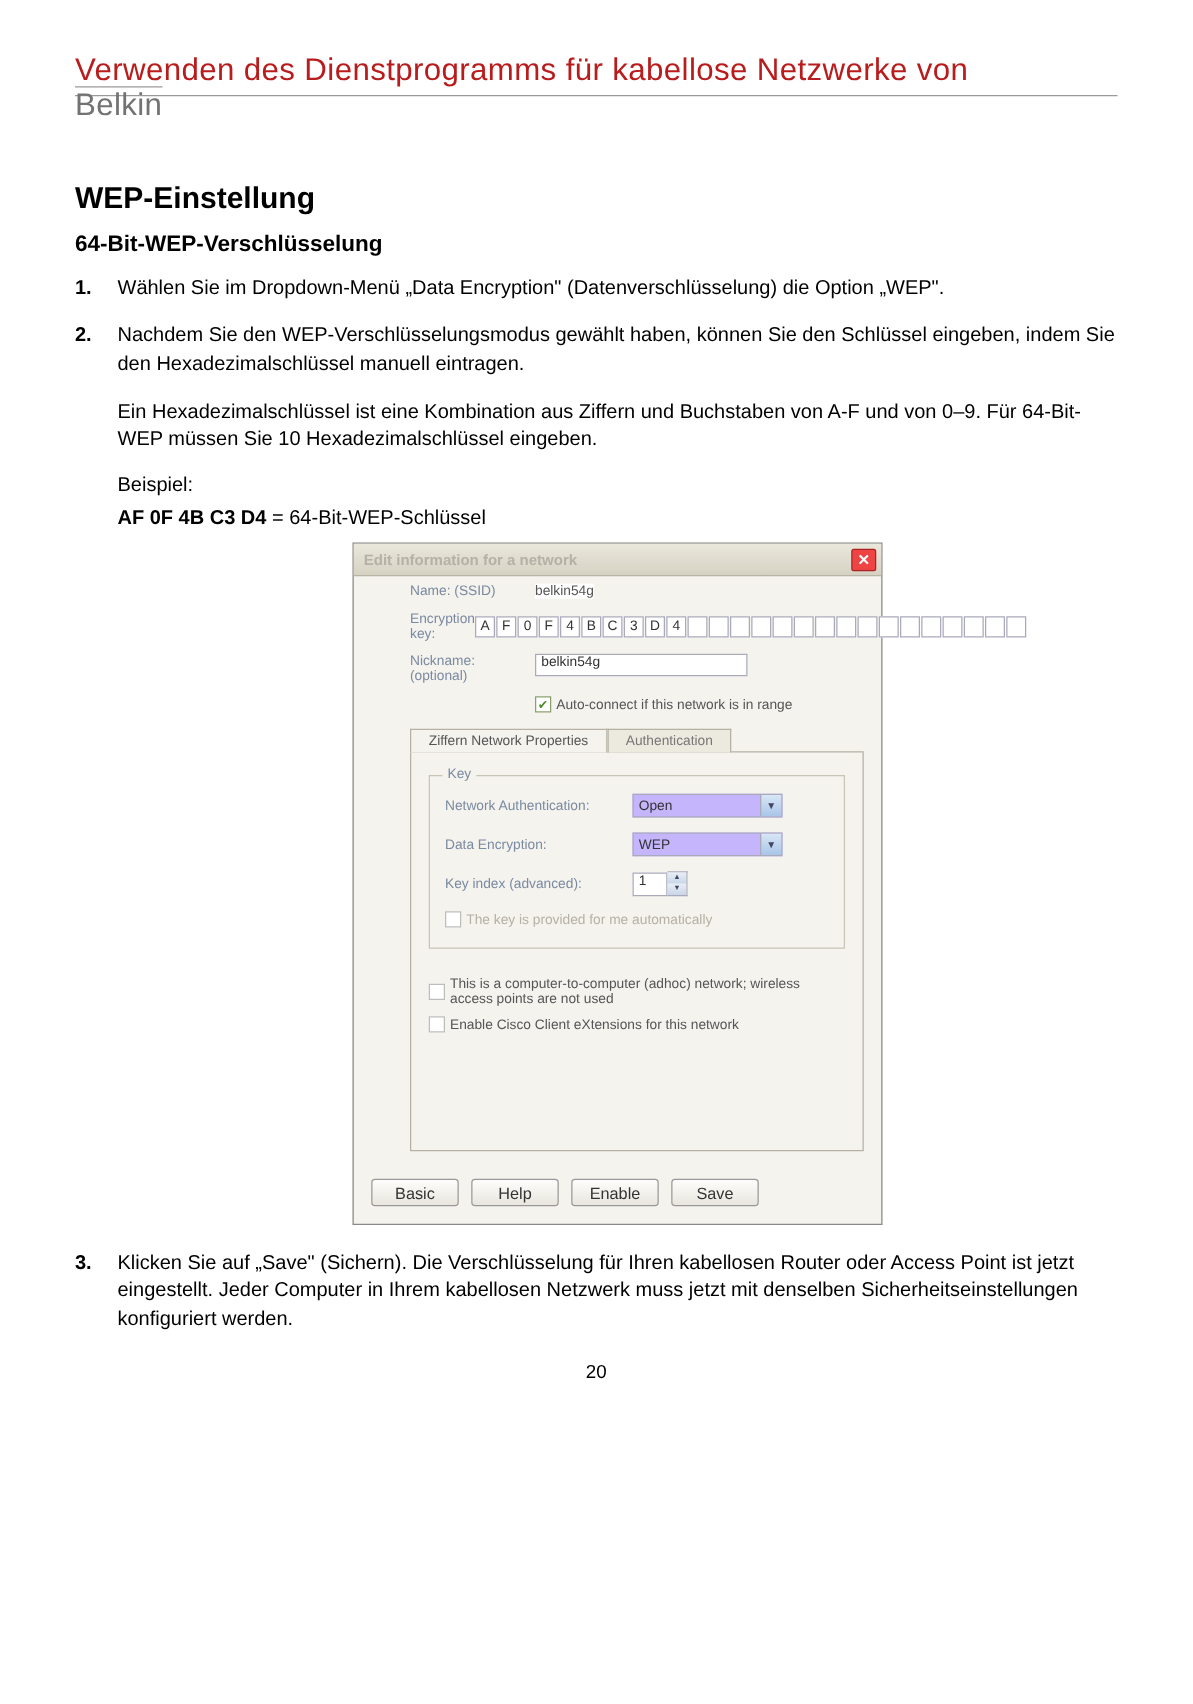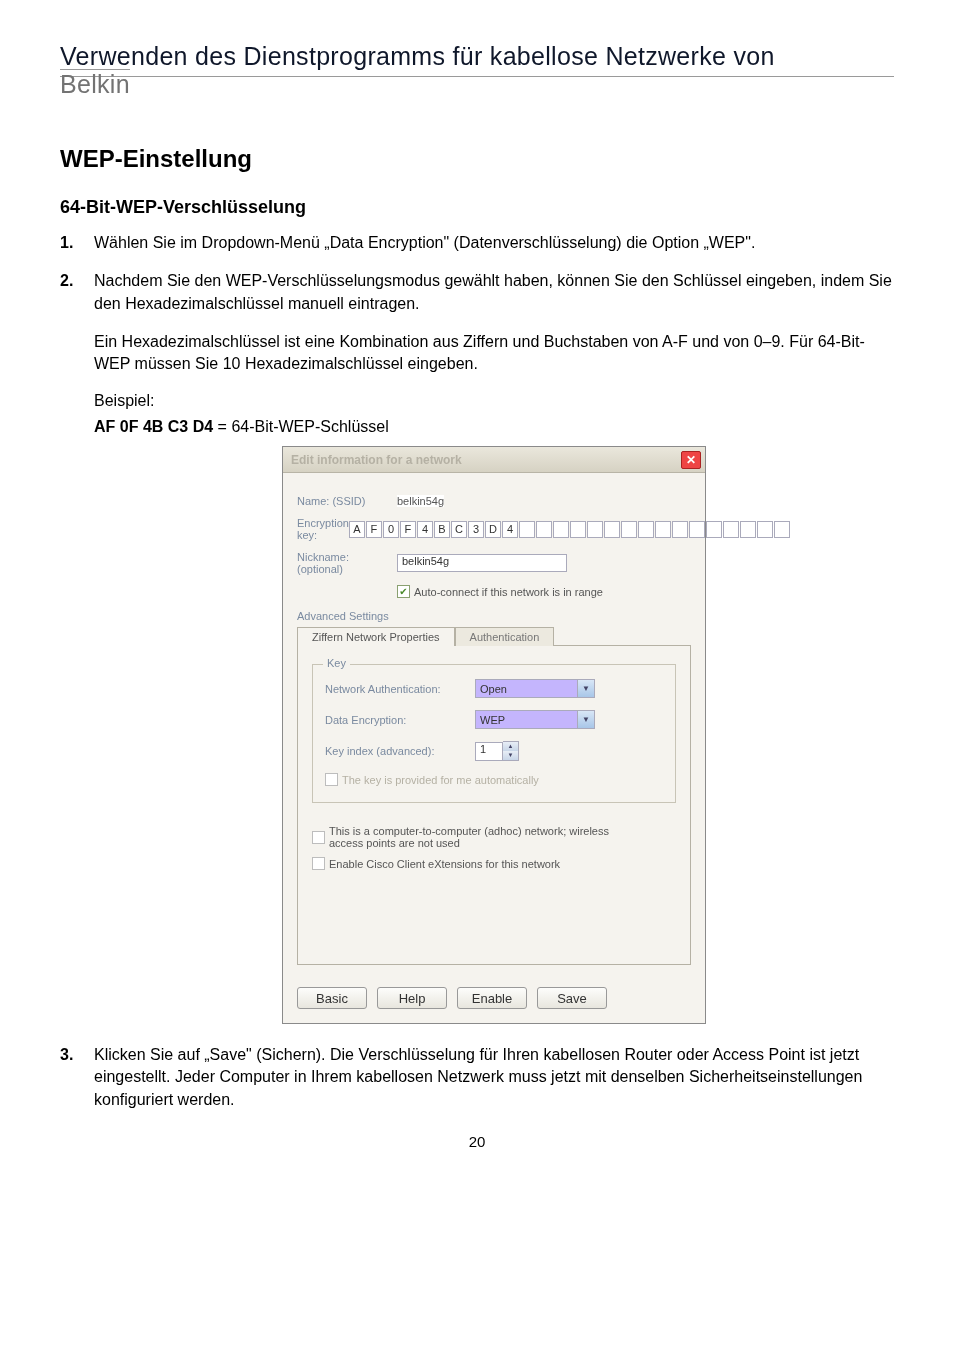--- a/index.html
+++ b/index.html
@@ -6,21 +6,21 @@
   body {
     font-family: Arial, Helvetica, sans-serif;
     background: #ffffff;
     width: 954px;
     margin: 0 auto;
     padding: 40px 60px 30px 60px;
     color: #000;
     font-size: 16px;
   }
   .page-header-title {
-    color: #0f172a;
+    color: #b91c1c;
     font-size: 25px;
     font-weight: 400;
     letter-spacing: 0.3px;
     line-height: 1.35;
     margin-bottom: 2px;
   }
   .page-header-sub {
     color: #737373;
     font-size: 25px;
     font-weight: 400;
@@ -32,21 +32,21 @@
   }
   .hr {
     border: none;
     border-top: 1px solid #9a9a9a;
     margin: 2px 0 0 0;
   }
   h2.section {
     font-size: 24px;
     font-weight: bold;
     margin-top: 46px;
-    margin-bottom: 24px;
+    margin-bottom: 12px;
   }
   h3.sub {
     font-size: 18px;
     font-weight: bold;
     margin-bottom: 14px;
   }
   ol.steps { list-style: none; padding: 0; margin: 0; }
   ol.steps > li { display: flex; margin-bottom: 16px; line-height: 1.4; }
   ol.steps > li .num { font-weight: bold; min-width: 34px; }
   ol.steps > li .body { flex: 1; }
@@ -75,21 +75,21 @@
     color: #b5b1a4;
     font-weight: bold;
     font-size: 12px;
   }
   .close-btn {
     width: 20px; height: 18px;
     background: #e44; border: 1px solid #a22;
     color: #fff; display: flex; align-items: center; justify-content: center;
     font-size: 12px; font-weight: bold; border-radius: 2px;
   }
-  .dlg-body { padding: 22px 14px 12px 14px; }
+  .dlg-body { padding: 6px 14px 12px 14px; margin-left: 31px; }
   .row { display: flex; align-items: center; margin-bottom: 10px; }
   .lbl { color: #7a8aa0; width: 100px; }
   .ssid-val { background: #fff; padding: 0; }
   .enc-boxes { display: flex; gap: 1px; }
   .enc-cell {
     width: 16px; height: 17px; border: 1px solid #aab; background: #fff;
     text-align: center; line-height: 15px; font-size: 11px; color: #333;
   }
   .nick-input {
     width: 170px; height: 18px; border: 1px solid #aab; background: #fff;
@@ -218,33 +218,32 @@
             <div class="enc-cell"></div>
             <div class="enc-cell"></div>
             <div class="enc-cell"></div>
             <div class="enc-cell"></div>
             <div class="enc-cell"></div>
             <div class="enc-cell"></div>
             <div class="enc-cell"></div>
             <div class="enc-cell"></div>
           </div>
       </div>
-      <div class="row" style="align-items:center;">
+      <div class="row" style="align-items:flex-start;">
         <span class="lbl">
           <span>Nickname:</span><br>
           <span>(optional)</span>
         </span>
         <span class="nick-input">belkin54g</span>
       </div>
       <div class="chk-row">
         <span class="checkbox">✔</span>
         <span>Auto-connect if this network is in range</span>
       </div>
 
-      <div class="adv-label">Advanced Settings</div>
       <div class="tabs">
         <div class="tab">Ziffern Network Properties</div>
         <div class="tab inactive">Authentication</div>
       </div>
       <div class="tab-panel">
         <div class="group">
           <span class="group-title">Key</span>
 
           <div class="grow">
             <span class="gl">Network Authentication:</span>

